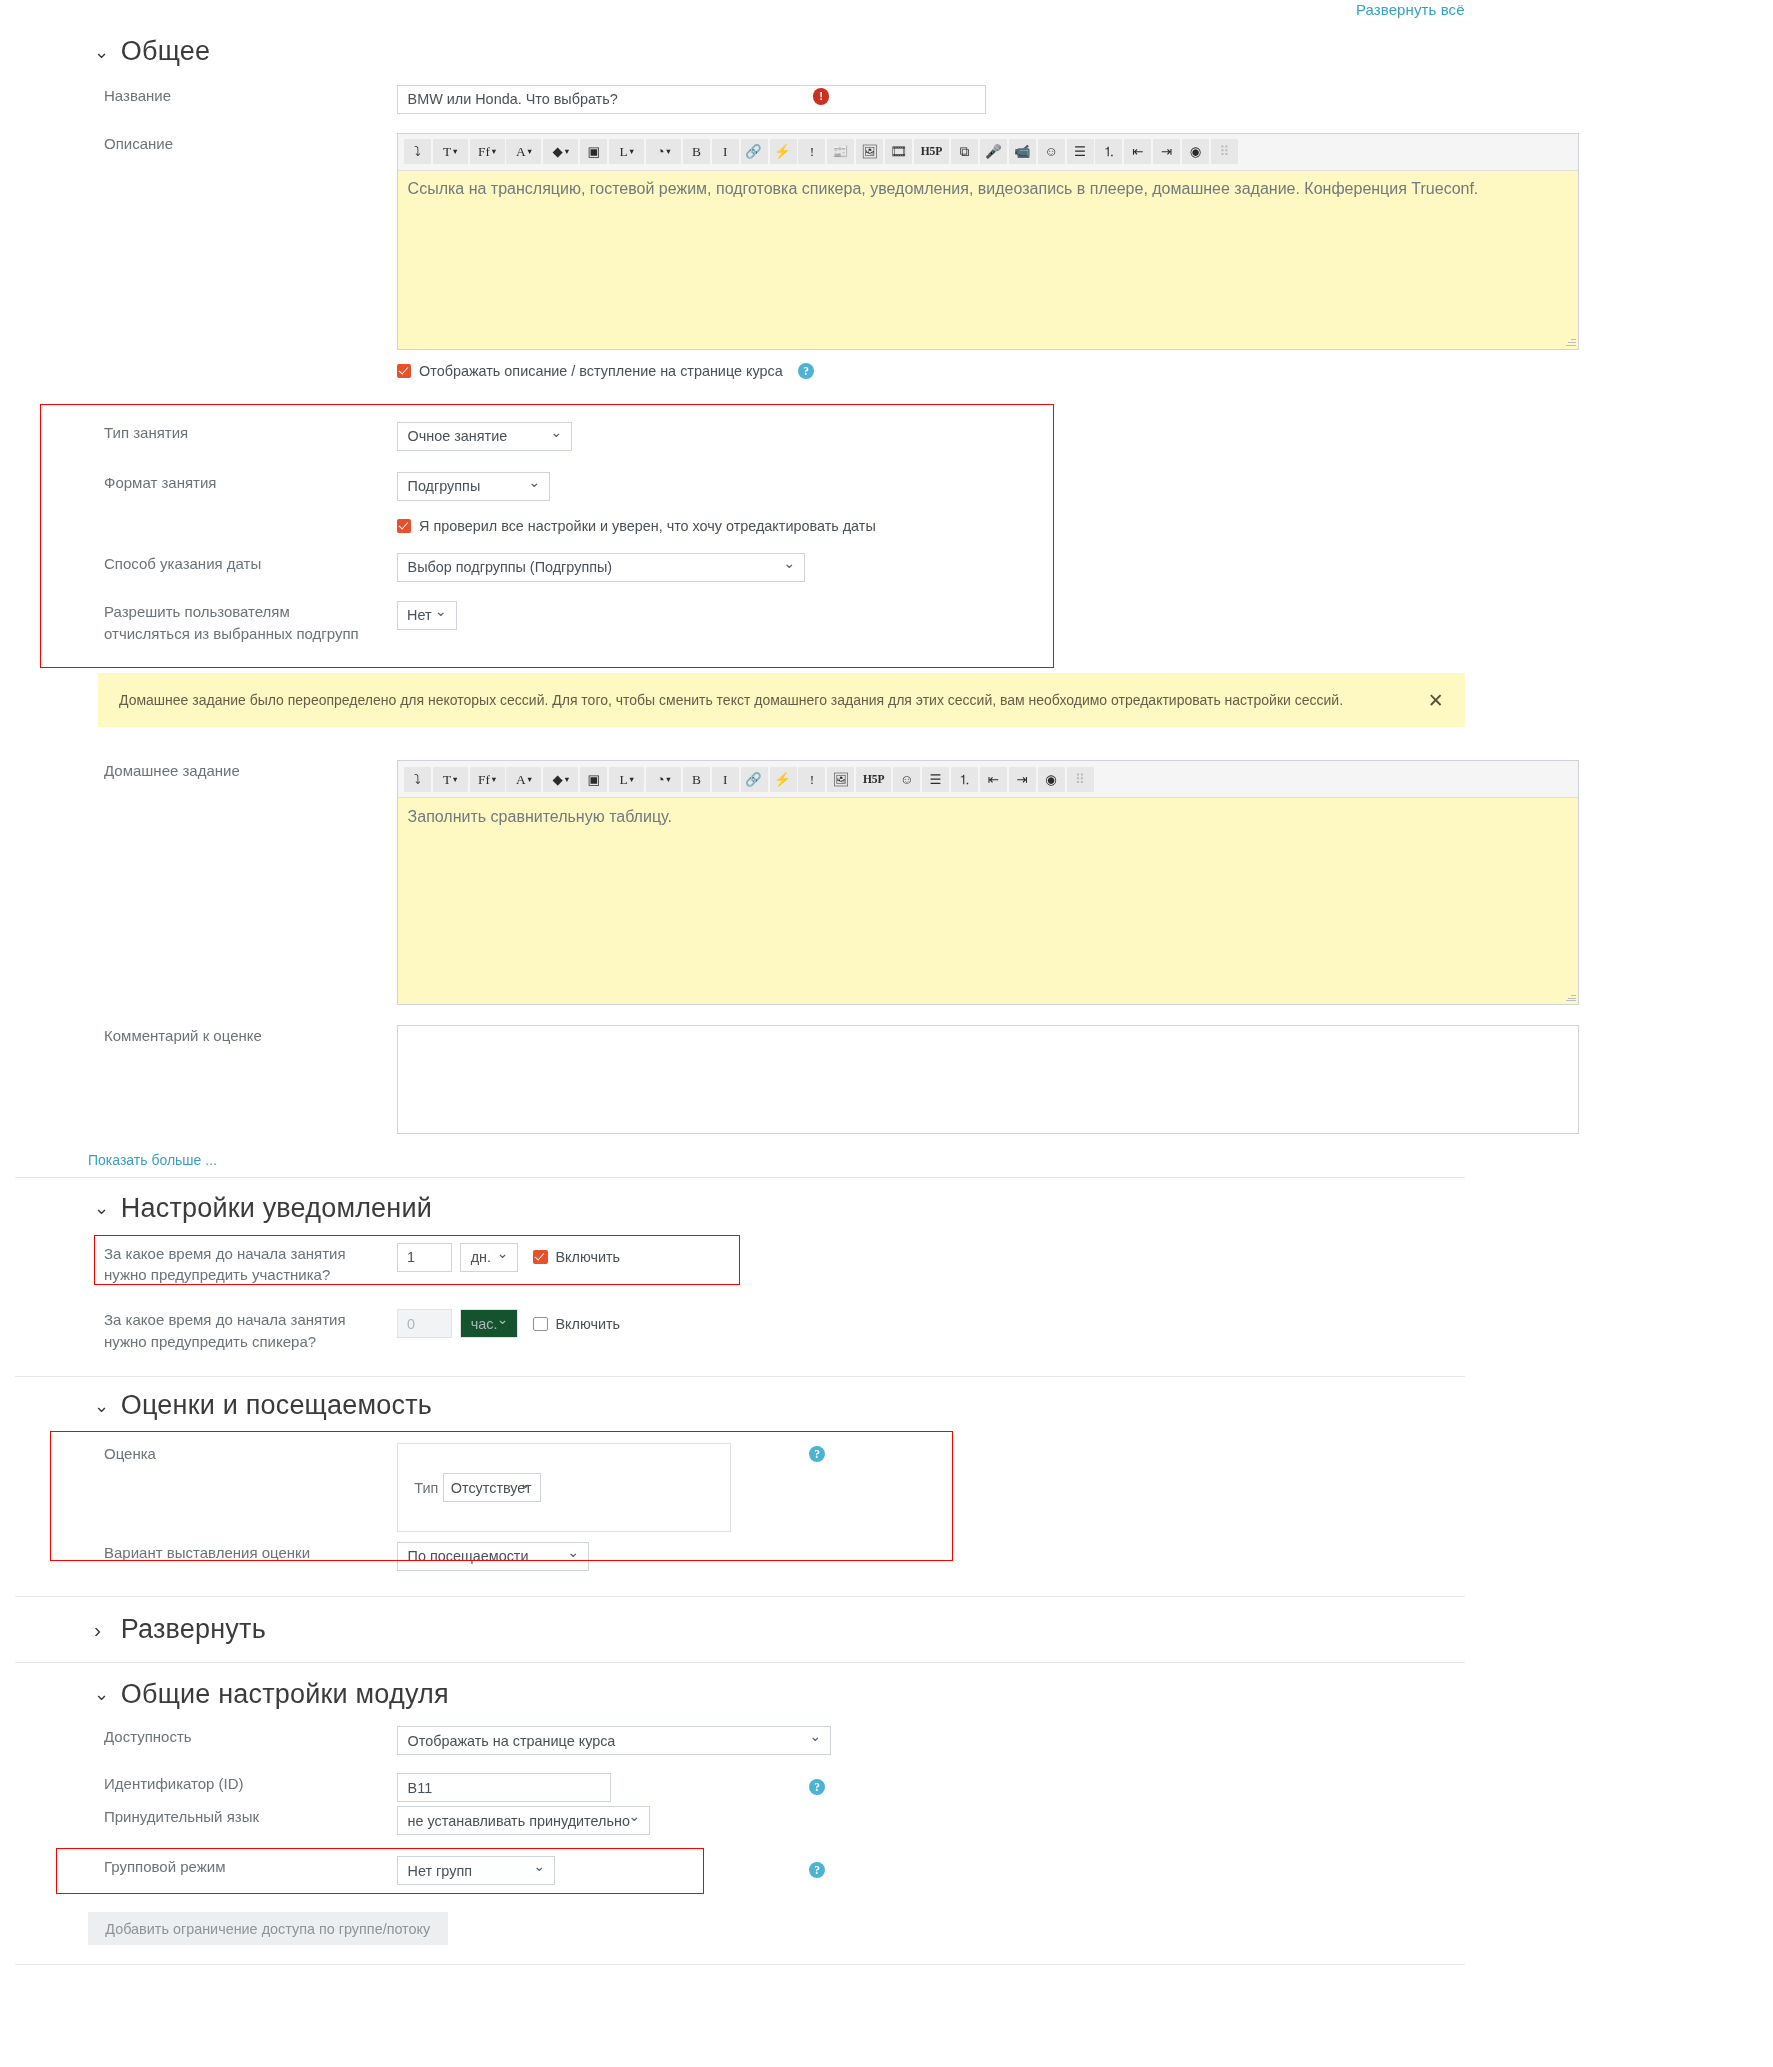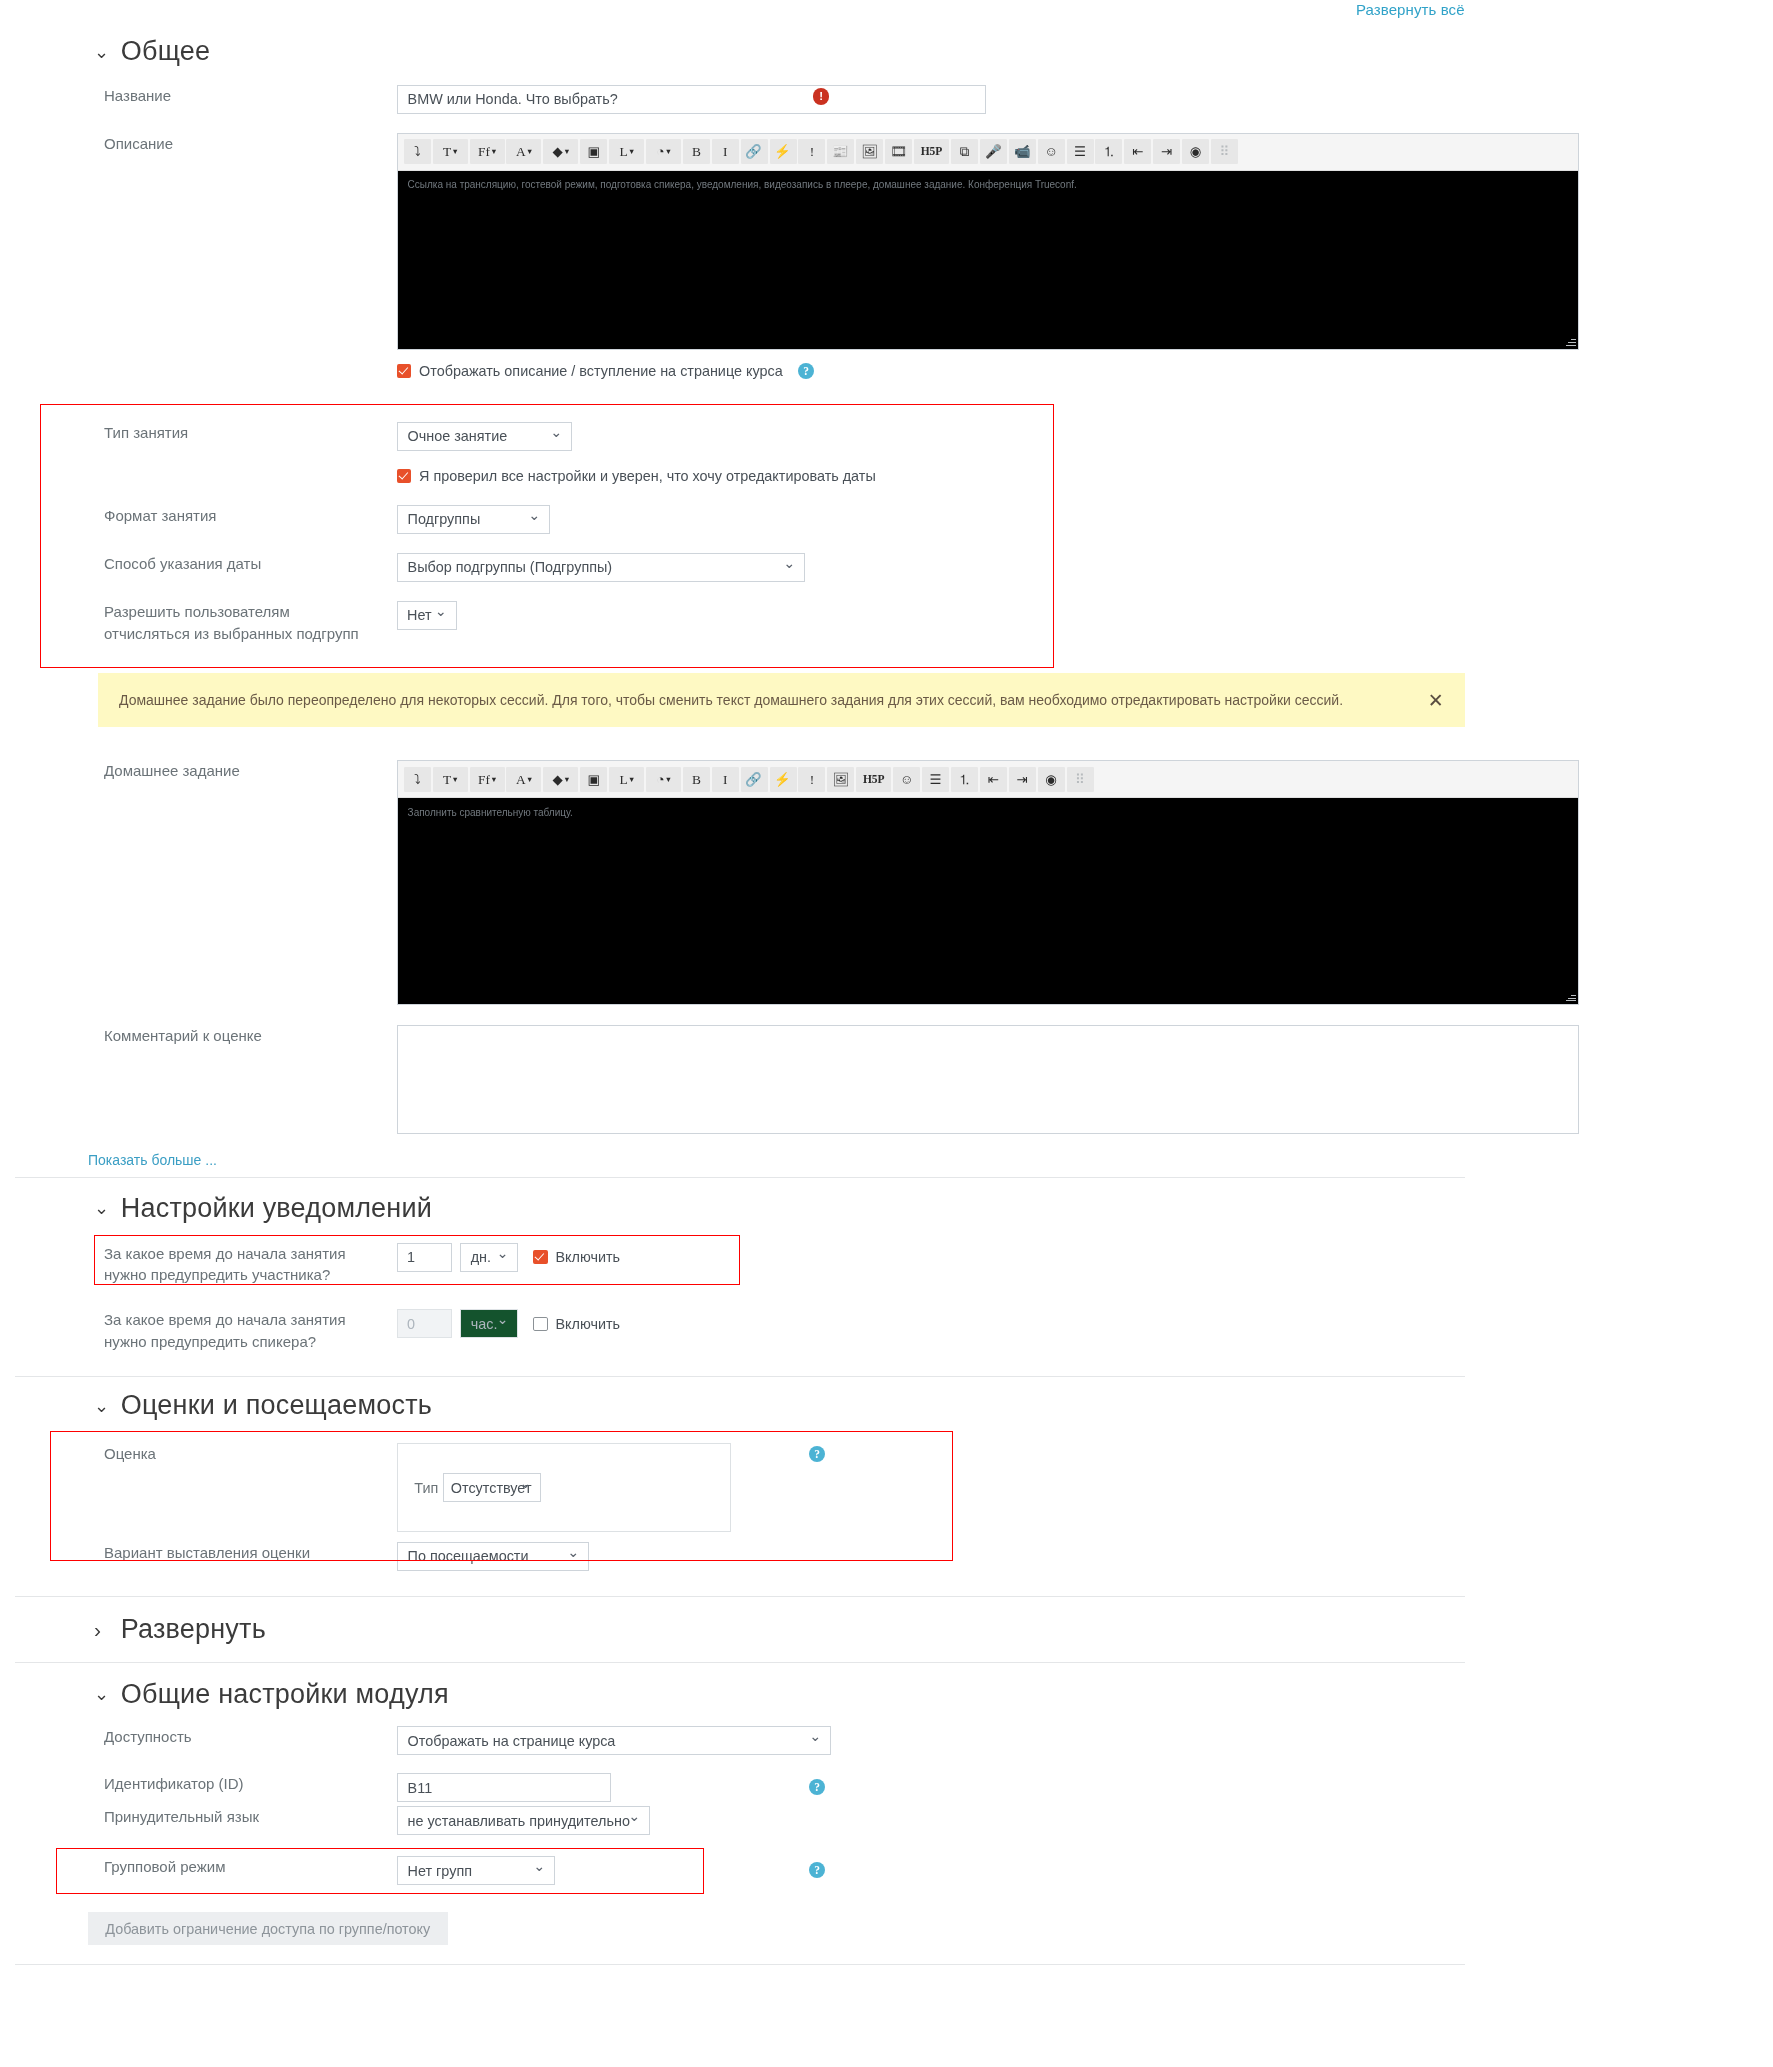--- a/index.html
+++ b/index.html
@@ -107,22 +107,22 @@
     width: 27px; height: 25px; background: #e7e7e7;
     display: flex; align-items: center; justify-content: center;
     font-size: 13.4px; color: #2b2b2b; border-radius: 1px;
     font-family: "Liberation Serif", serif; line-height: 1;
     flex: 0 0 auto; white-space: nowrap;
   }
   .ebtn.wide { width: 35px; }
   .ebtn.faded { color: #b7bbbe; }
   .ebtn .car { font-size: 8.6px; margin-left: 1.9px; }
   .ebody {
-    font-size: 10px; color: #72797f; padding: 7.7px 9.6px;
-    line-height: 1.4; background: #000000;
+    font-size: 16px; color: #72797f; padding: 7.7px 9.6px;
+    line-height: 1.4; background: #fef9c3;
   }
   .resizer { position: absolute; right: 1.9px; bottom: 1.9px; width: 11.5px; height: 11.5px; }
   .resizer i {
     position: absolute; right: 0; background: #b9bec2; height: 1px; display: block;
   }
 
   
   .ta { border: 1px solid #ced4da; background: #fff; position: relative; }
 
   
@@ -285,34 +285,34 @@
 
     <div class="hl" style="left:40px; top:0px; width:1014px; height:264px;"></div>
 
     <div class="frow" style="padding-top:17.3px;">
       <div class="flabel">Тип занятия</div>
       <div class="fctl">
         <div class="sel" style="width:175px; margin-left:32px;">Очное занятие</div>
       </div>
     </div>
 
+    <div class="frow" style="margin-top:21px;">
+      <div class="flabel">Формат занятия</div>
+      <div class="fctl">
+        <div class="sel" style="width:153px; margin-left:32px;">Подгруппы</div>
+      </div>
+    </div>
+
     <div class="frow" style="margin-top:17.3px;">
       <div class="flabel"></div>
       <div class="fctl">
         <div class="cbrow" style="margin-left:32px;">
           <span class="cb"></span>
           <span>Я проверил все настройки и уверен, что хочу отредактировать даты</span>
         </div>
-      </div>
-    </div>
-
-    <div class="frow" style="margin-top:21px;">
-      <div class="flabel">Формат занятия</div>
-      <div class="fctl">
-        <div class="sel" style="width:153px; margin-left:32px;">Подгруппы</div>
       </div>
     </div>
 
     <div class="frow" style="margin-top:19px;">
       <div class="flabel">Способ указания даты</div>
       <div class="fctl">
         <div class="sel" style="width:408px; margin-left:32px;">Выбор подгруппы (Подгруппы)</div>
       </div>
     </div>
 

